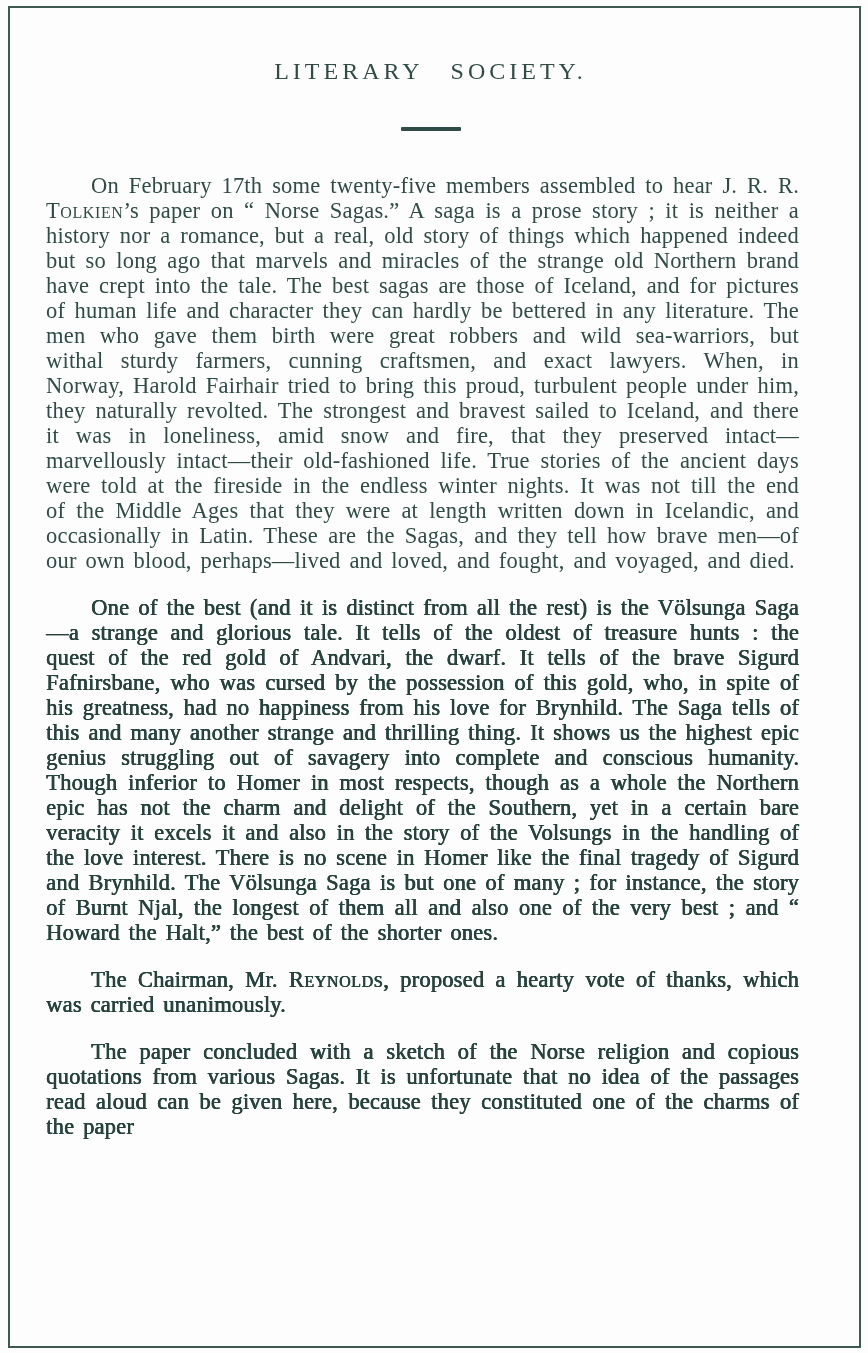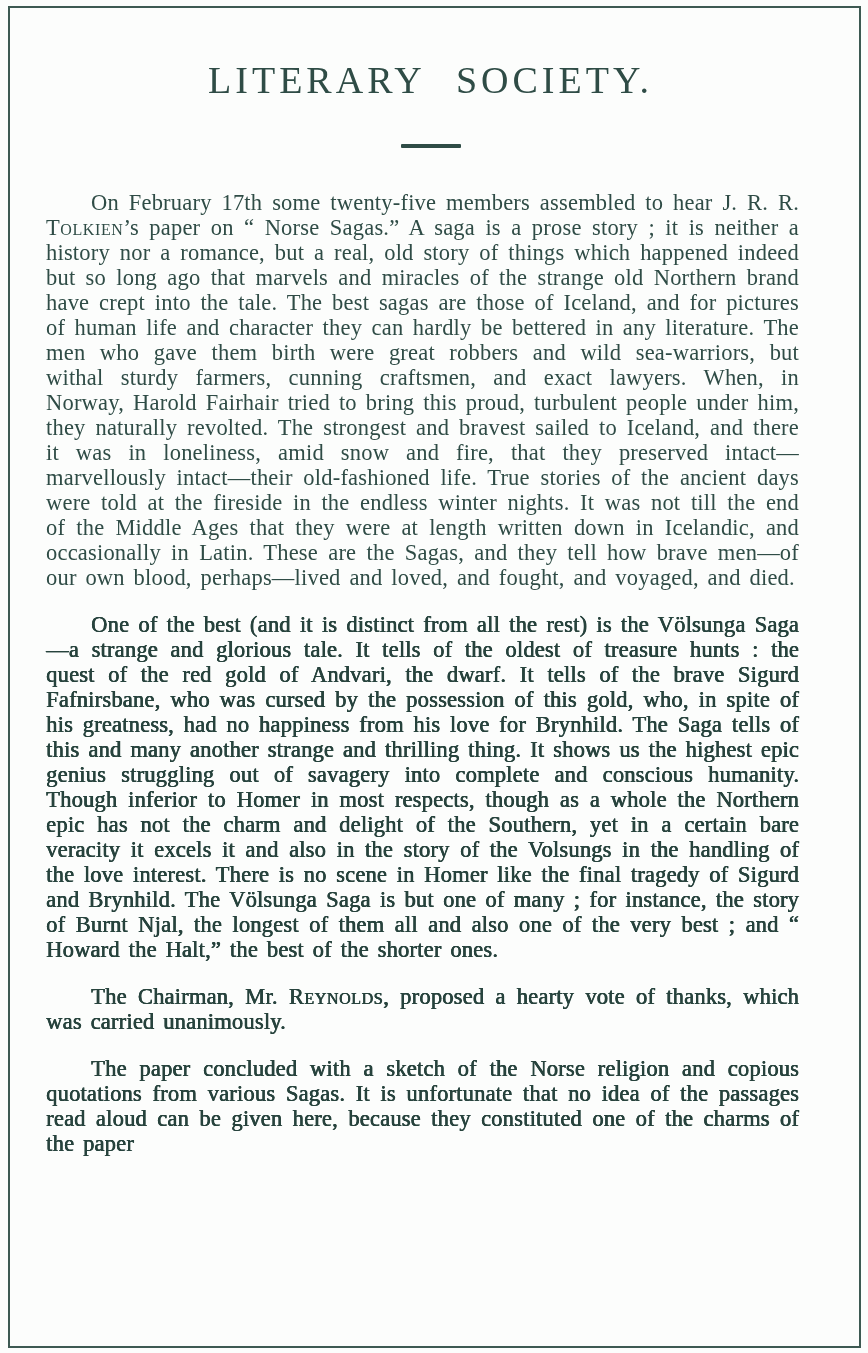--- a/index.html
+++ b/index.html
@@ -26,21 +26,21 @@
     pointer-events:none;
   }
   .content{
     position:absolute;
     left:46px; right:53px; top:0;
   }
   .title{
     margin:0;
     padding-top:58px;
     text-align:center;
-    font-size:38px;
+    font-size:24px;
     font-weight:normal;
     letter-spacing:4px;
     word-spacing:18px;
     color:var(--ink);
   }
   .divider{
     width:60px; height:4px;
     margin:42px auto 0;
     background:var(--ink);
     border-radius:1px;

